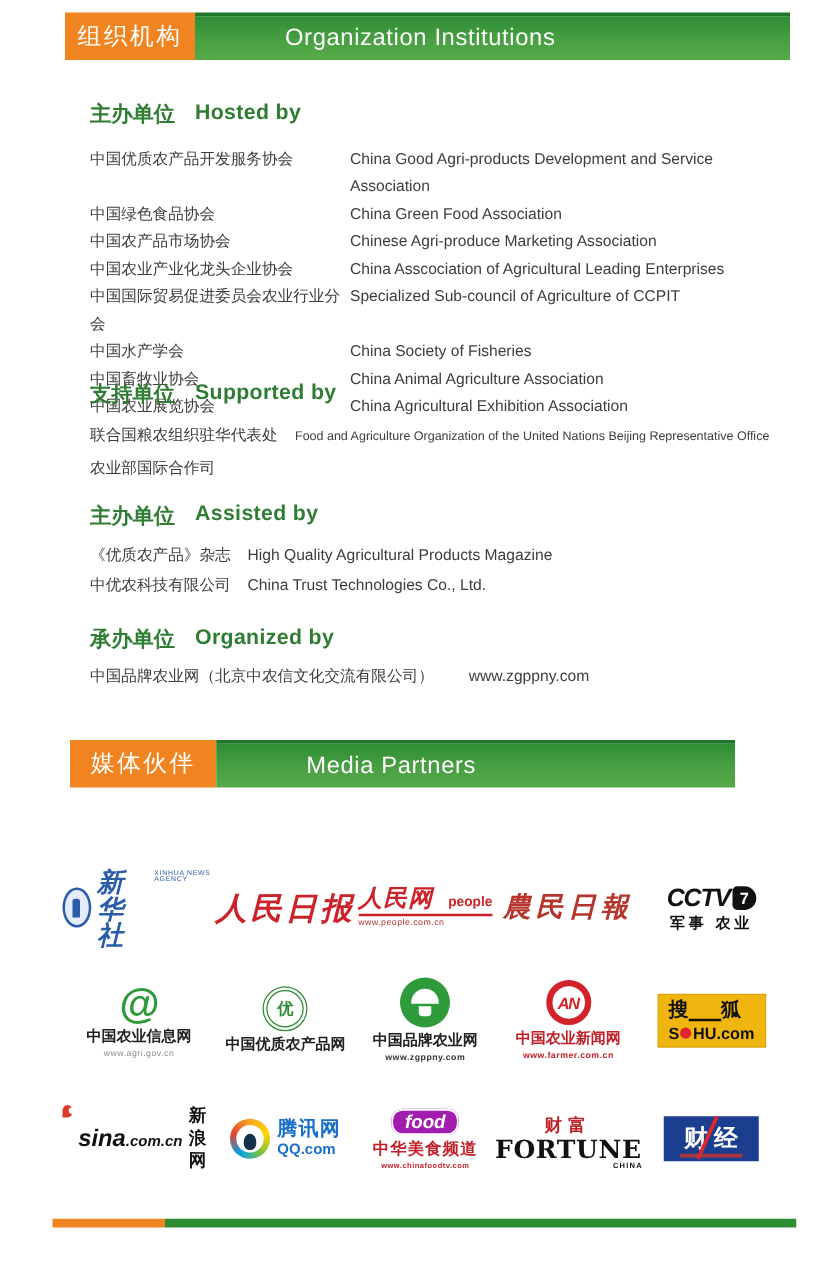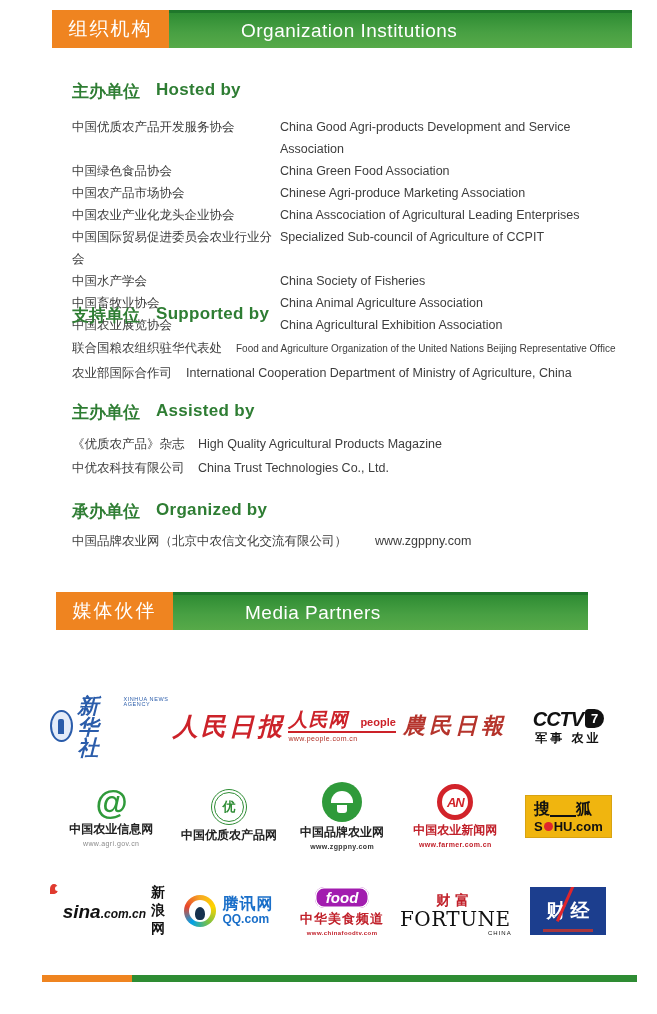--- a/index.html
+++ b/index.html
@@ -5,21 +5,21 @@
   html,body{margin:0;padding:0;background:#ffffff;}
   .page{position:relative;width:657px;height:1014px;background:#ffffff;overflow:hidden;
         font-family:"Liberation Sans",sans-serif;color:#3f3f3f;}
 
   
   .bar{position:absolute;display:flex;height:38px;}
   .bar-org{left:52px;top:10px;width:580px;}
   .bar-media{left:56px;top:592px;width:532px;}
   .bar-tab{flex:none;background:#ef8420;color:#fff;display:flex;align-items:center;
            justify-content:center;font-size:19px;letter-spacing:2px;}
-  .bar-org .bar-tab{width:117px;font-family:Liberation Serif, serif;}
+  .bar-org .bar-tab{width:104px;font-family:Liberation Serif, serif;}
   .bar-media .bar-tab{width:117px;}
   .bar-rest{flex:1;background:linear-gradient(180deg,#2e8c33 0%,#48a043 55%,#57aa49 100%);
             border-top:3px solid #1f772b;box-sizing:border-box;color:#fff;display:flex;
             align-items:center;font-size:19px;padding-left:72px;letter-spacing:.5px;}
 
   
   .sec-title{position:absolute;left:72px;display:flex;gap:16px;color:#2e7d33;
              font-size:17px;font-weight:bold;}
   .sec-title .en{letter-spacing:.3px;}
 
@@ -115,26 +115,26 @@
   .qq-cn{font-size:16px;font-weight:bold;letter-spacing:1px;}
   .qq-en{font-size:12px;font-weight:bold;}
 
   .food-badge{background:#a21caf;color:#fff;font-weight:bold;font-style:italic;font-size:15px;
               padding:2px 11px;border-radius:9px;box-shadow:0 0 0 1.5px #fff inset;}
   .food-cn{color:#c1202a;font-weight:bold;font-size:13px;letter-spacing:1px;}
   .food-cap{font-size:6px;color:#c1202a;font-weight:bold;letter-spacing:.4px;}
 
   .fortune{display:flex;flex-direction:column;align-items:center;line-height:1;}
   .fortune-cn{color:#c1202a;font-size:14px;font-weight:bold;letter-spacing:5px;}
-  .fortune-en{position:relative;font-family:"DejaVu Serif",serif;font-weight:normal;font-size:20px;
+  .fortune-en{position:relative;font-family:"DejaVu Serif",serif;font-weight:bold;font-size:20px;
               color:#111;letter-spacing:.5px;margin-top:2px;}
   .fortune-cap{position:absolute;right:-1px;bottom:-7px;font-size:6px;letter-spacing:1px;
                font-family:"Liberation Sans",sans-serif;}
 
-  .cj-box{position:relative;width:76px;height:48px;background:#1c3e8e;display:flex;
+  .cj-box{position:relative;width:76px;height:36px;background:#1c3e8e;display:flex;
           align-items:center;justify-content:center;overflow:hidden;}
   .cj-text{color:#fff;font-size:19px;font-weight:bold;letter-spacing:5px;padding-left:4px;}
   .cj-slash{position:absolute;left:34px;top:-4px;width:3px;height:40px;background:#e0262c;
             transform:rotate(24deg);}
   .cj-capbar{position:absolute;left:13px;right:13px;bottom:3px;height:3px;background:#c2352f;opacity:.85;}
 
   
   .partial-bar{position:absolute;left:42px;top:975px;width:595px;height:7px;display:flex;}
   .partial-orange{width:90px;background:#ef8420;}
   .partial-green{flex:1;background:#2e8c33;}
@@ -192,21 +192,20 @@
     <span class="cn">支持单位</span>
     <span class="en">Supported by</span>
   </div>
   <div class="org-table loose gapped" style="top:336px;">
     <div class="org-row">
         <span class="col-cn">联合国粮农组织驻华代表处</span>
         <span class="col-en small-en">Food and Agriculture Organization of the United Nations Beijing Representative Office</span>
       </div>
     <div class="org-row">
         <span class="col-cn">农业部国际合作司</span>
-        <span class="col-en">International Cooperation Department of Ministry of Agriculture, China</span>
       </div>
   </div>
 
   <div class="sec-title" style="top:401px;">
     <span class="cn">主办单位</span>
     <span class="en">Assisted by</span>
   </div>
   <div class="org-table loose assisted" style="top:432px;">
     <div class="org-row">
         <span class="col-cn">《优质农产品》杂志</span>

